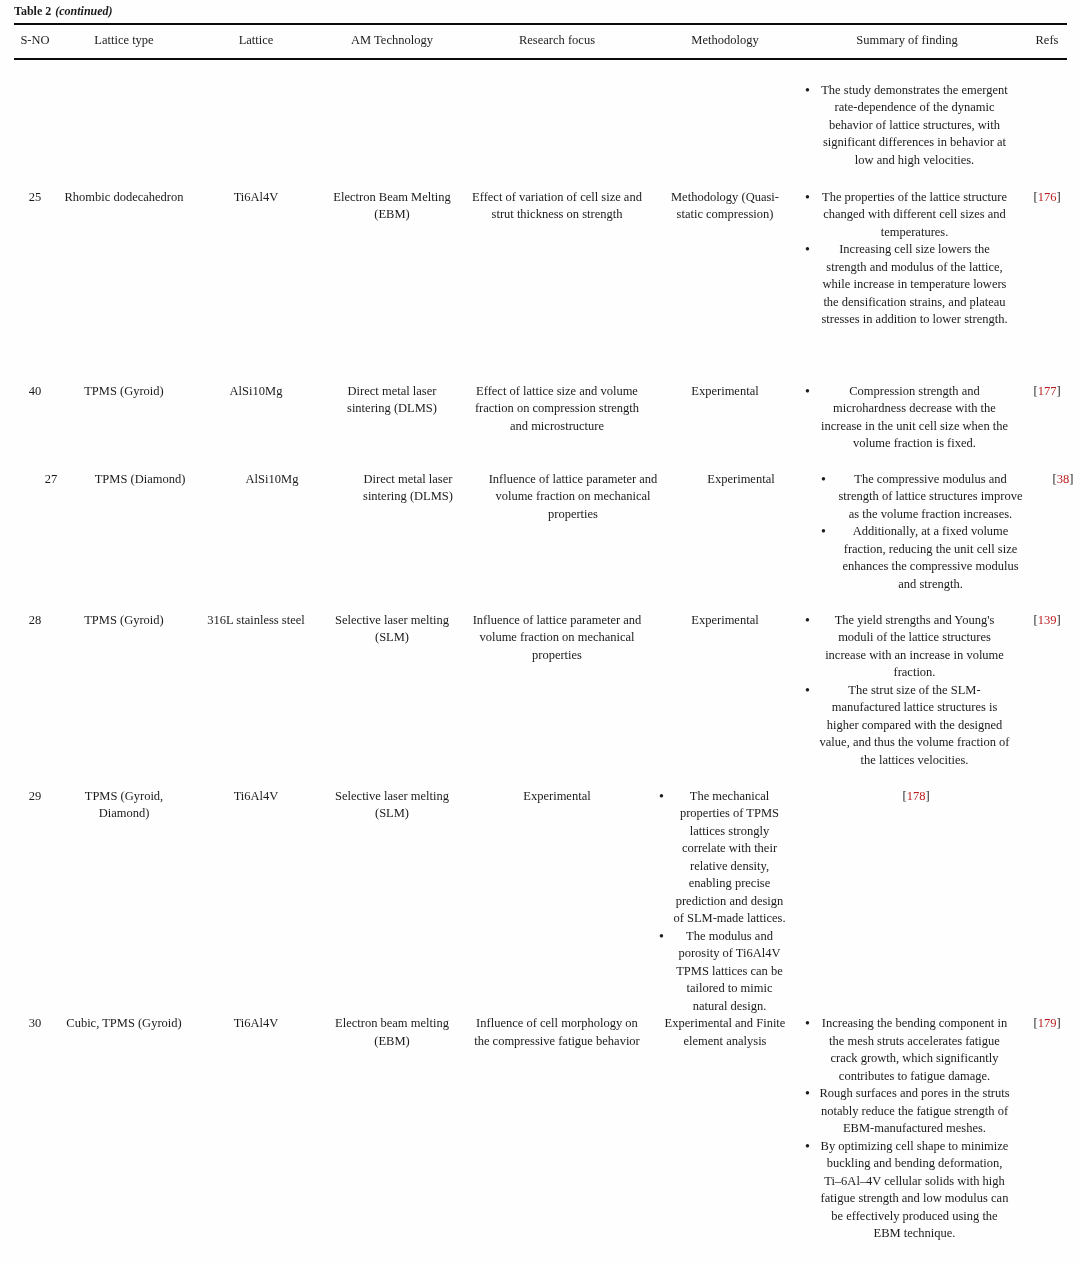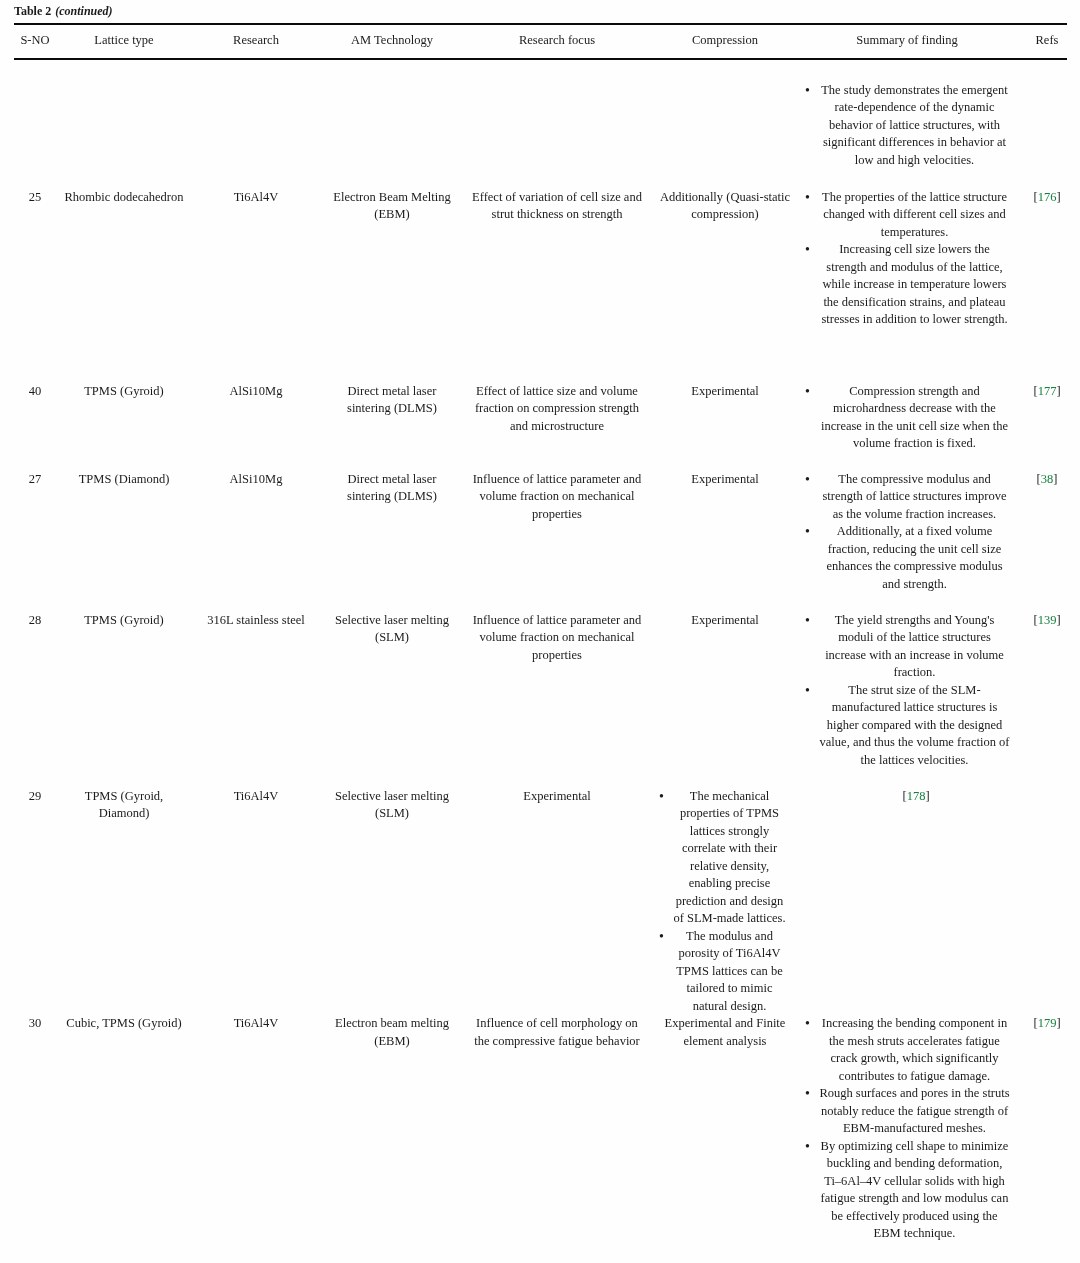--- a/index.html
+++ b/index.html
@@ -34,52 +34,52 @@
     padding:7px 0 8px 0;
   }
   .tbody{padding-top:22px;padding-bottom:4px;}
   .c{box-sizing:border-box;padding-right:12px;}
   .c-sno{padding-left:4px;}
   .c-summary{padding-right:18px;}
   .c-refs{padding-right:0;}
   .r0{min-height:107px;}
   .r1{min-height:194px;}
   .r2{min-height:88px;}
-  .r3{min-height:141px;}
+  .r3{min-height:141px;margin-left:16px;}
   .r4{min-height:176px;}
   .r5{min-height:212px;}
   .r6{min-height:272px;}
   .bullet{position:relative;padding-left:15px;}
   .bullet::before{
     content:"\2022";
     position:absolute;left:1px;top:0;
     font-size:14px;
   }
   .ref{white-space:nowrap;cursor:pointer;}
-  .refnum{color:#15803d;}
+  .refnum{color:#b91c1c;}
   .bk{color:#1b1b1b;}
 </style>
 </head>
 <body>
 
 <div class="page">
 
   <div class="table-title">
     <span class="t-bold">Table 2</span><span class="t-cont">(continued)</span>
   </div>
 
   <div class="tbl">
 
     <div class="row thead">
       <div class="c c-sno th">S-NO</div>
       <div class="c th">Lattice type</div>
-      <div class="c th">Research</div>
+      <div class="c th">Lattice</div>
       <div class="c th">AM Technology</div>
       <div class="c th">Research focus</div>
-      <div class="c th">Compression</div>
+      <div class="c th">Methodology</div>
       <div class="c c-summary th">Summary of finding</div>
       <div class="c c-refs th">Refs</div>
     </div>
 
     <div class="tbody">
 
       <div class="row r0">
         <div class="c c-sno"></div>
         <div class="c"></div>
         <div class="c"></div>
@@ -91,21 +91,21 @@
         </div>
         <div class="c c-refs"></div>
       </div>
 
       <div class="row r1">
         <div class="c c-sno">25</div>
         <div class="c">Rhombic dodecahedron</div>
         <div class="c">Ti6Al4V</div>
         <div class="c">Electron Beam Melting (EBM)</div>
         <div class="c">Effect of variation of cell size and strut thickness on strength</div>
-        <div class="c">Additionally (Quasi-static compression)</div>
+        <div class="c">Methodology (Quasi-static compression)</div>
         <div class="c c-summary">
           <div class="bullet"><span>The properties of the lattice structure changed with different cell sizes and temperatures.</span></div>
           <div class="bullet"><span>Increasing cell size lowers the strength and modulus of the lattice, while increase in temperature lowers the densification strains, and plateau stresses in addition to lower strength.</span></div>
         </div>
         <div class="c c-refs">
           <span class="ref"><span class="bk">[</span><span class="refnum">176</span><span class="bk">]</span></span>
         </div>
       </div>
 
       <div class="row r2">

